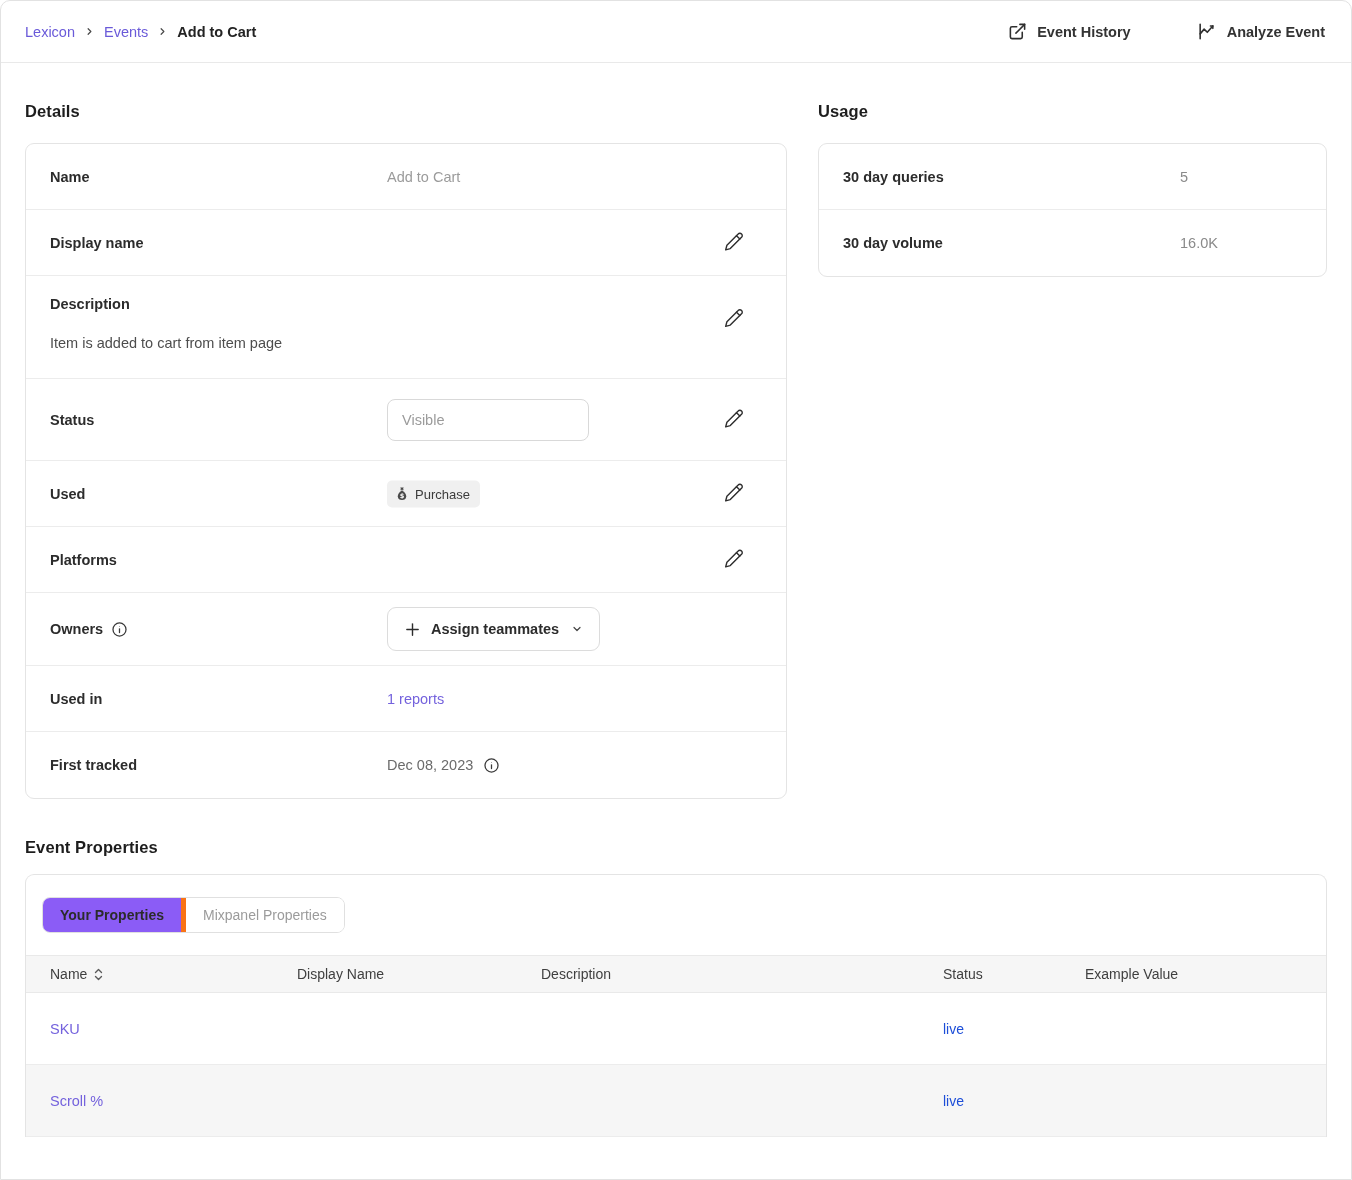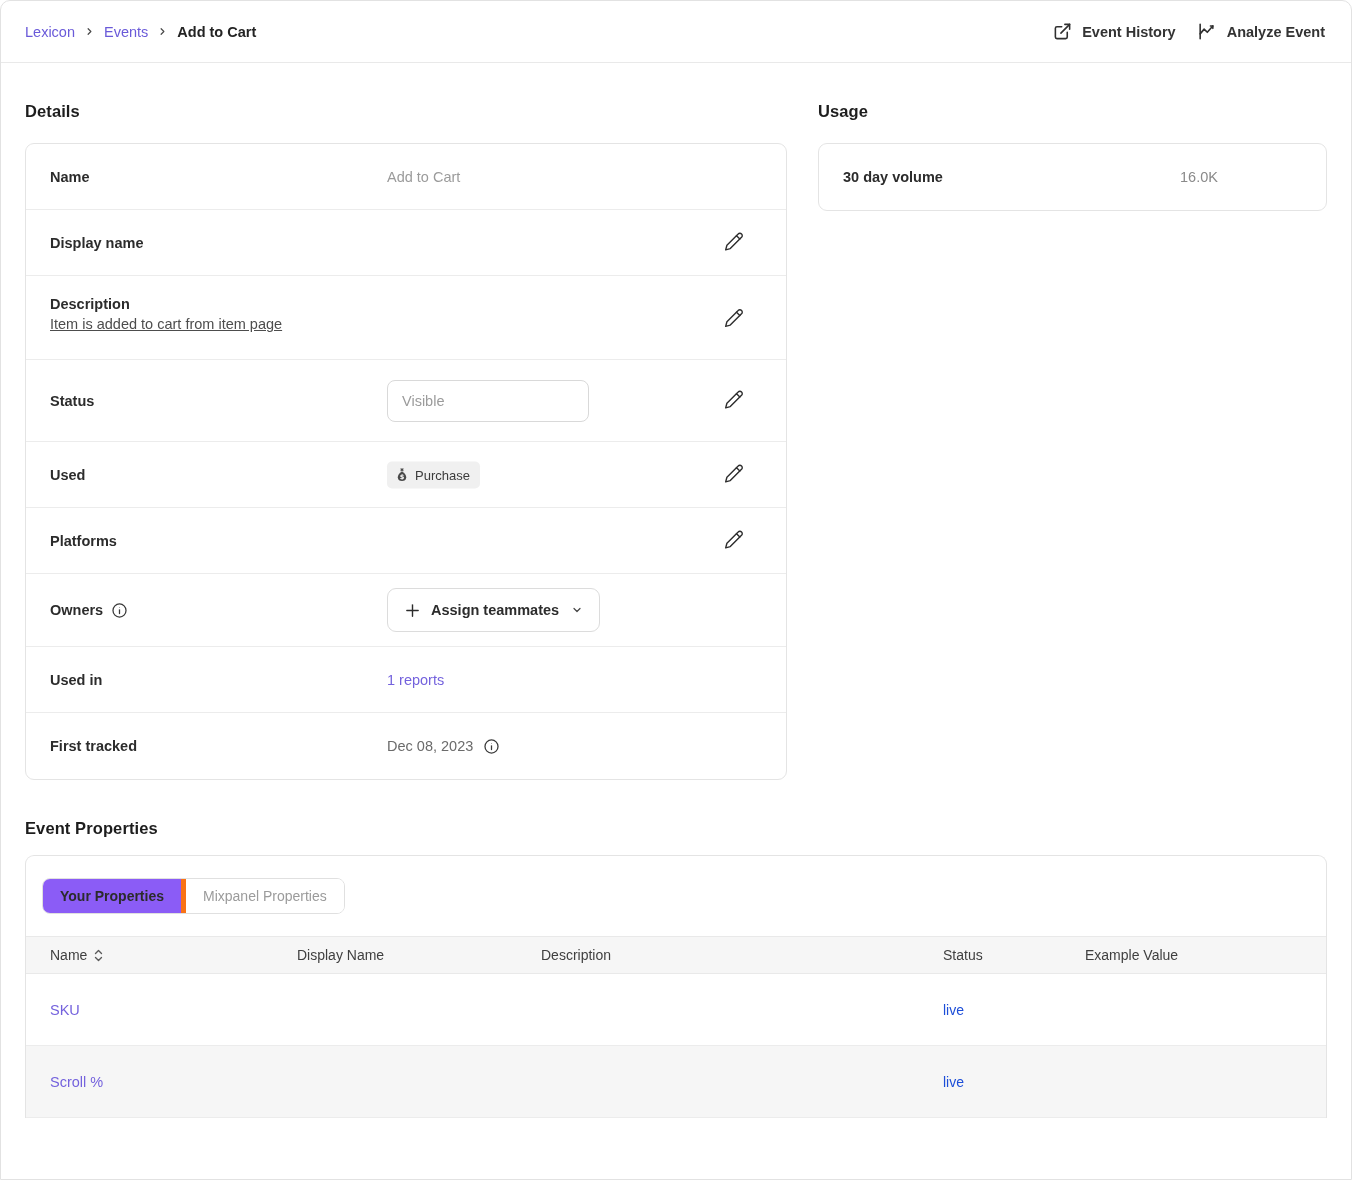--- a/index.html
+++ b/index.html
@@ -29,42 +29,42 @@
   }
   
   .topbar{
     height:62px;display:flex;align-items:center;justify-content:space-between;
     padding:0 26px 0 24px;border-bottom:1px solid #e9e9e9;
   }
   .crumbs{display:flex;align-items:center;gap:9px;font-size:14.5px;}
   .crumb-link{color:var(--accent);text-decoration:none;cursor:pointer;}
   .crumb-sep{display:flex;align-items:center;color:#4a4a4a;}
   .crumb-current{font-weight:700;color:#232323;}
-  .top-actions{display:flex;align-items:flex-start;gap:20px;}
+  .top-actions{display:flex;align-items:flex-start;gap:65px;}
   .top-btn{display:flex;align-items:center;gap:10px;font-size:14.5px;font-weight:600;color:#333;cursor:pointer;background:none;border:none;font-family:inherit;}
   .top-btn svg{display:block;}
   
   .main{padding:39px 24px 0 24px;}
   .cols{display:flex;gap:31px;align-items:flex-start;}
   .col-left{width:762px;flex:none;}
   .col-right{flex:1;}
   .section-title{font-size:16.5px;font-weight:700;color:#1d1d1d;margin-bottom:22px;letter-spacing:.1px;}
   .card{border:1px solid var(--border);border-radius:9px;background:#fff;}
   
   .drow{position:relative;border-bottom:1px solid var(--row-line);display:flex;align-items:center;min-height:66px;padding:0 24px;}
   .drow:last-child{border-bottom:none;}
   .drow-label{font-size:14.5px;font-weight:600;color:#2c2c2c;display:flex;align-items:center;gap:8px;}
   .drow-value{position:absolute;left:361px;font-size:14.5px;color:var(--gray-val);}
   .drow-edit{position:absolute;right:42px;top:50%;transform:translateY(-50%);color:#2f2f2f;cursor:pointer;background:none;border:none;display:flex;}
   .row-status{min-height:82px;}
   .row-owners{min-height:73px;}
   .row-image{min-height:71px;}
   .row-desc{display:block;padding:20px 24px 24px 24px;border-bottom:1px solid var(--row-line);position:relative;}
   .row-desc .drow-edit{top:32px;transform:none;}
-  .desc-text{font-size:14.5px;color:#4d4d4d;margin-top:2px;line-height:1.45;text-decoration:underline;}
+  .desc-text{font-size:14.5px;color:#4d4d4d;margin-top:21px;line-height:1.45;}
   .status-input{
     position:absolute;left:361px;top:50%;transform:translateY(-50%);
     width:202px;height:42px;border:1px solid #d9d9d9;border-radius:8px;
     padding:0 14px;font-size:14.5px;color:#333;font-family:inherit;background:#fff;
   }
   .status-input::placeholder{color:#9b9b9b;}
   .tag-chip{
     position:absolute;left:361px;top:50%;transform:translateY(-50%);
     background:#f0f0f0;border-radius:5px;height:27px;display:flex;align-items:center;gap:6px;
     padding:0 10px 0 8px;font-size:13px;color:#3c3c3c;
@@ -286,20 +286,24 @@
           </div>
 
 
         </div>
       </div>
 
       <div class="col-right">
         <div class="section-title">Usage</div>
         <div class="card">
           <div class="urow">
+            <span class="drow-label">30 day queries</span>
+            <span class="urow-value">5</span>
+          </div>
+          <div class="urow">
             <span class="drow-label">30 day volume</span>
             <span class="urow-value">16.0K</span>
           </div>
         </div>
       </div>
 
     </div>
 
     <div class="props-section">
       <div class="section-title" style="margin-bottom:17px;">Event Properties</div>

